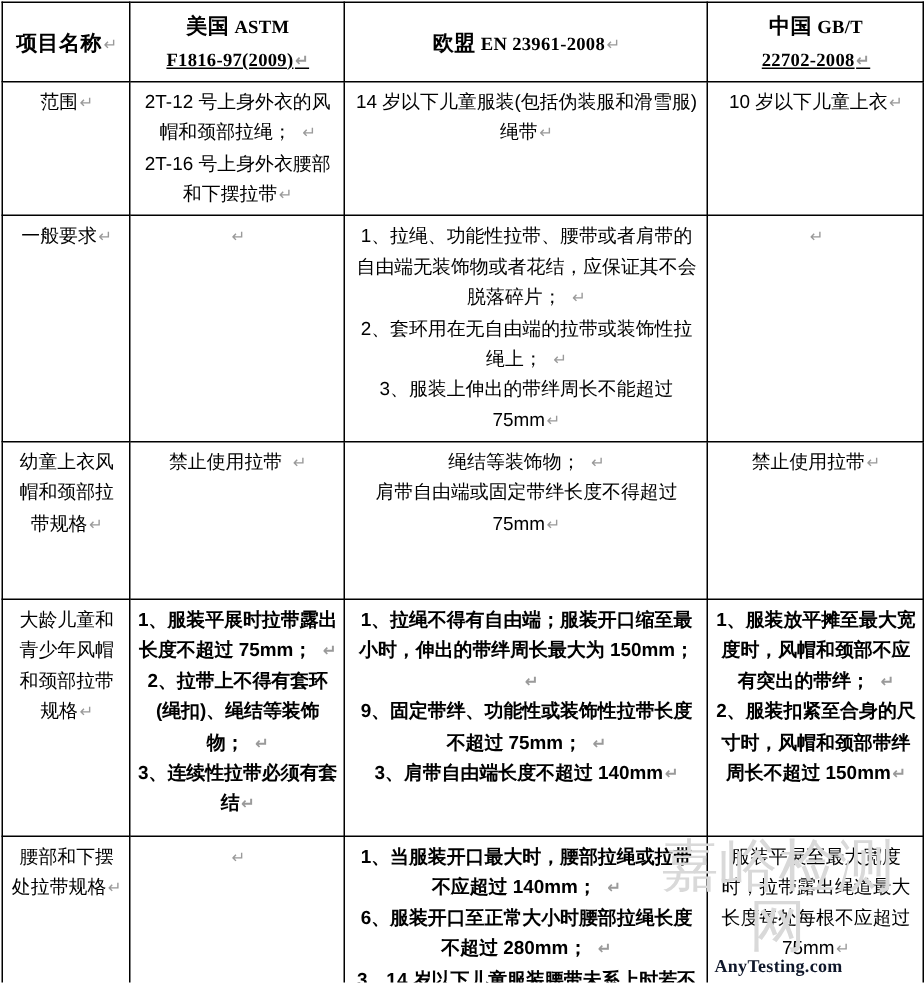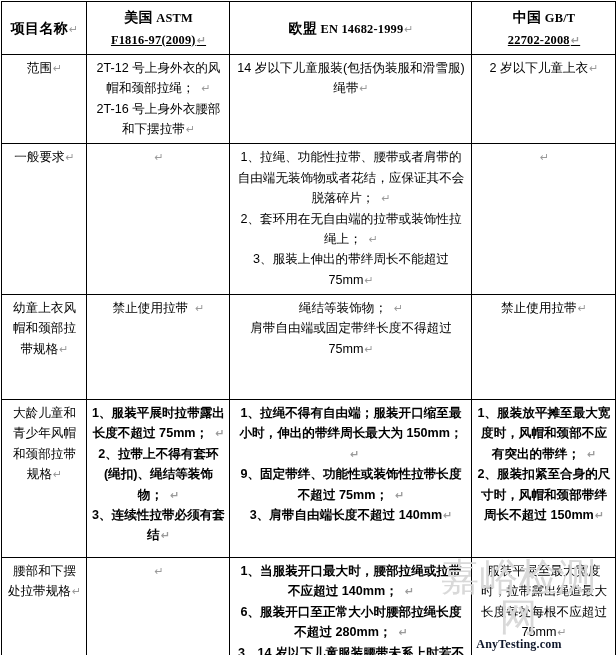--- a/index.html
+++ b/index.html
@@ -142,42 +142,42 @@
         <td>
           <span class="hd-cn">项目名称</span><span class="pm">↵</span>
         </td>
         <td>
           <span class="hd-cn">美国</span>
           <span class="hd-lat">ASTM</span>
           <span class="hd-line2"><span>F1816-97(2009)</span><span class="pm">↵</span></span>
         </td>
         <td>
           <span class="hd-cn">欧盟</span>
-          <span class="hd-lat">EN 14682-1999</span><span class="pm">↵</span>
+          <span class="hd-lat">EN 23961-2008</span><span class="pm">↵</span>
         </td>
         <td>
           <span class="hd-cn">中国</span>
           <span class="hd-lat">GB/T</span>
           <span class="hd-line2"><span>22702-2008</span><span class="pm">↵</span></span>
         </td>
       </tr>
 
       <tr style="height:78px">
         <td class="rowlabel">
           <span>范围</span><span class="pm">↵</span>
         </td>
         <td>
           <div class="cellpara"><span>2T-12 号上身外衣的风帽和颈部拉绳；</span><span class="pm sp">↵</span></div>
           <div class="cellpara"><span>2T-16 号上身外衣腰部和下摆拉带</span><span class="pm">↵</span></div>
         </td>
         <td>
           <div class="cellpara"><span>14 岁以下儿童服装(包括伪装服和滑雪服)绳带</span><span class="pm">↵</span></div>
         </td>
         <td>
-          <div class="cellpara"><span>2 岁以下儿童上衣</span><span class="pm">↵</span></div>
+          <div class="cellpara"><span>10 岁以下儿童上衣</span><span class="pm">↵</span></div>
         </td>
       </tr>
 
       <tr style="height:147px">
         <td class="rowlabel">
           <span>一般要求</span><span class="pm">↵</span>
         </td>
         <td class="empty">
           <span class="pm">↵</span>
         </td>

